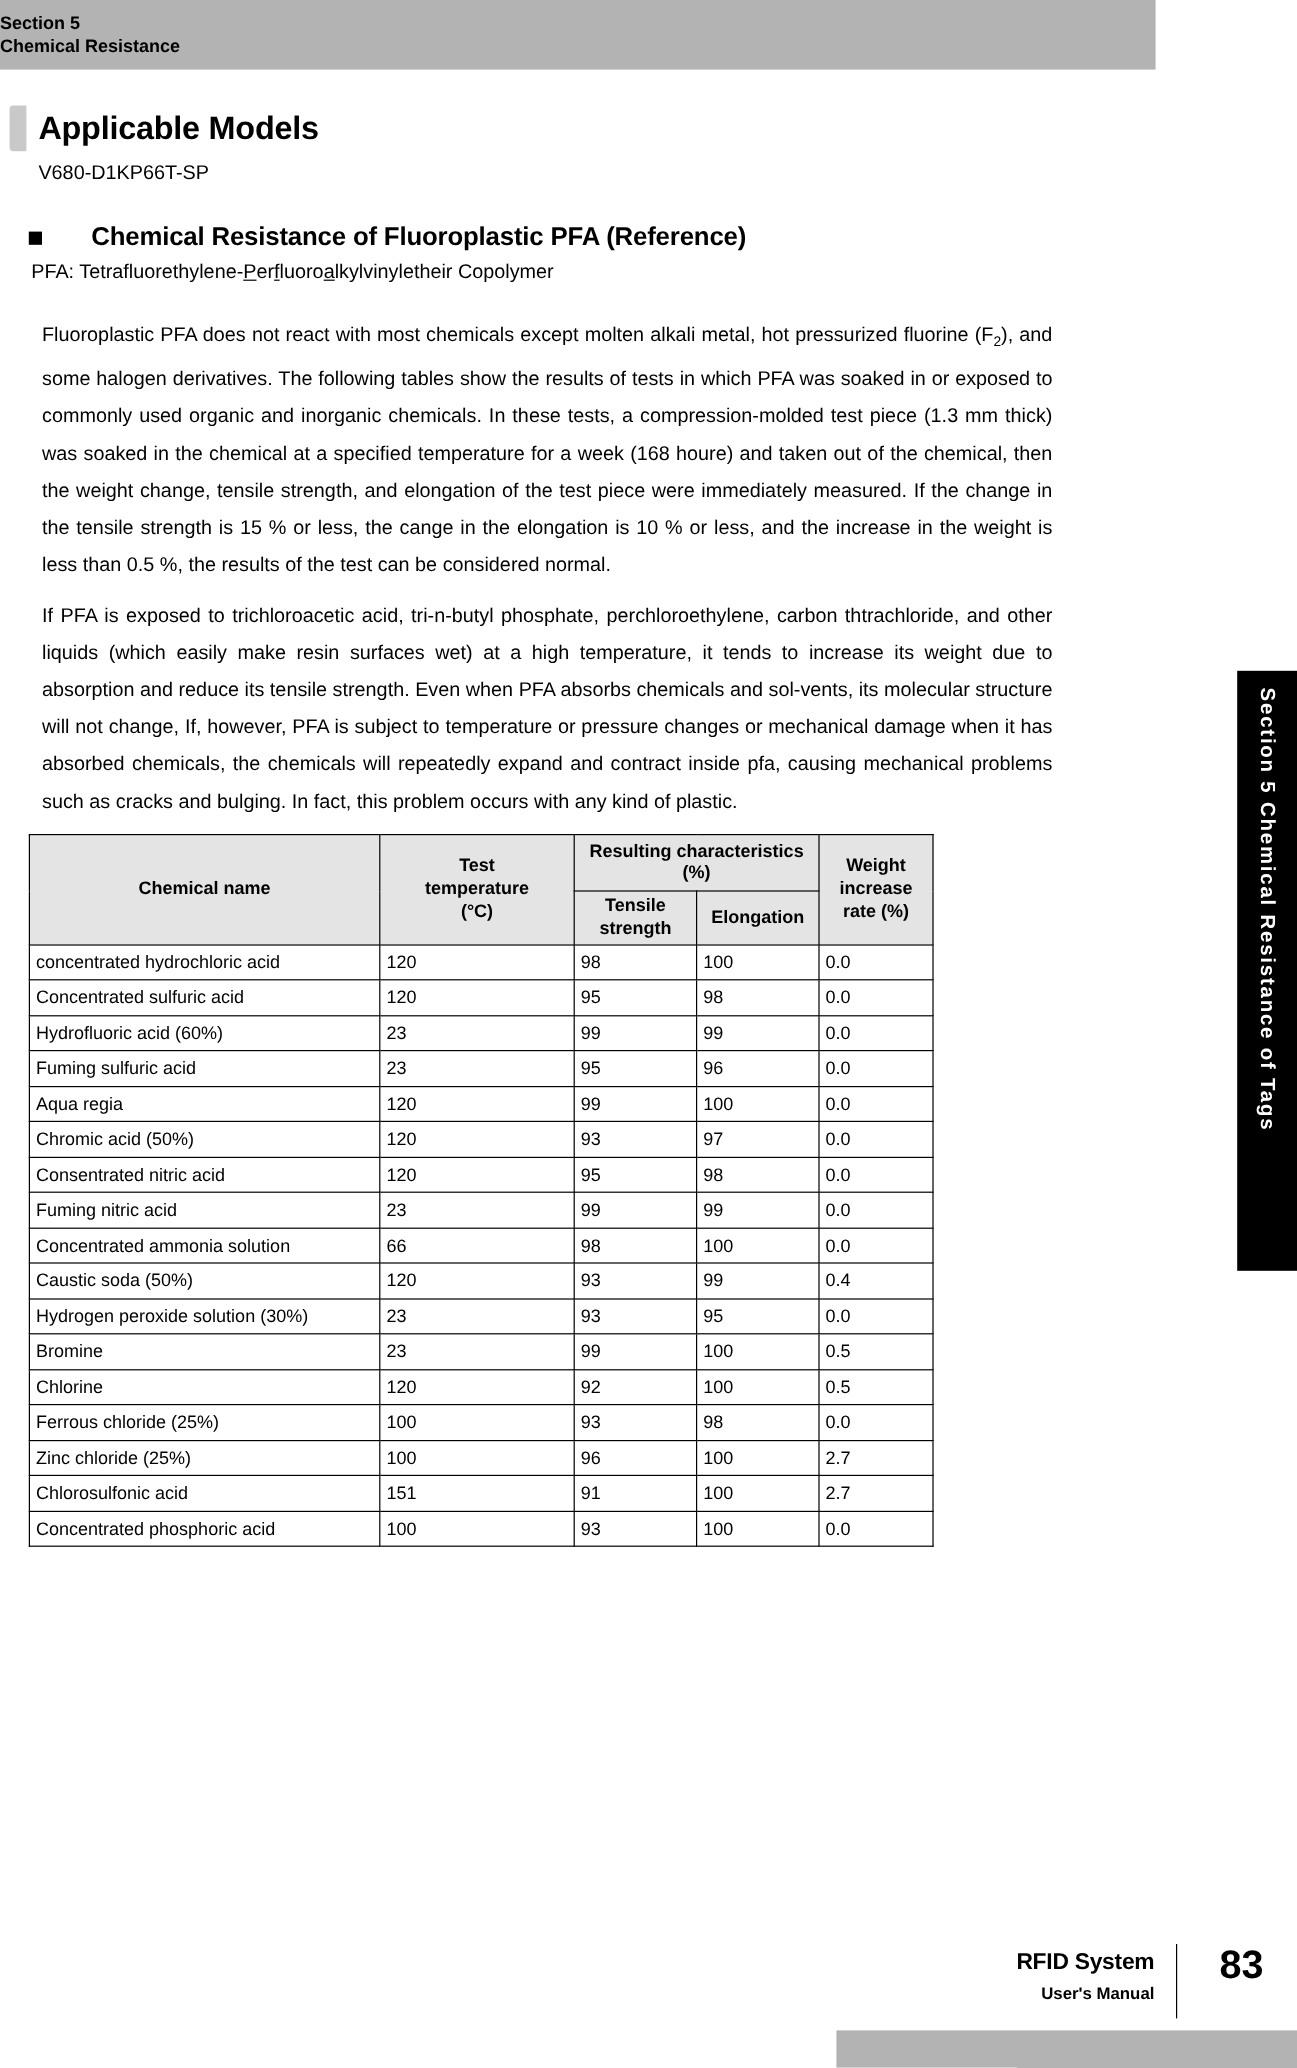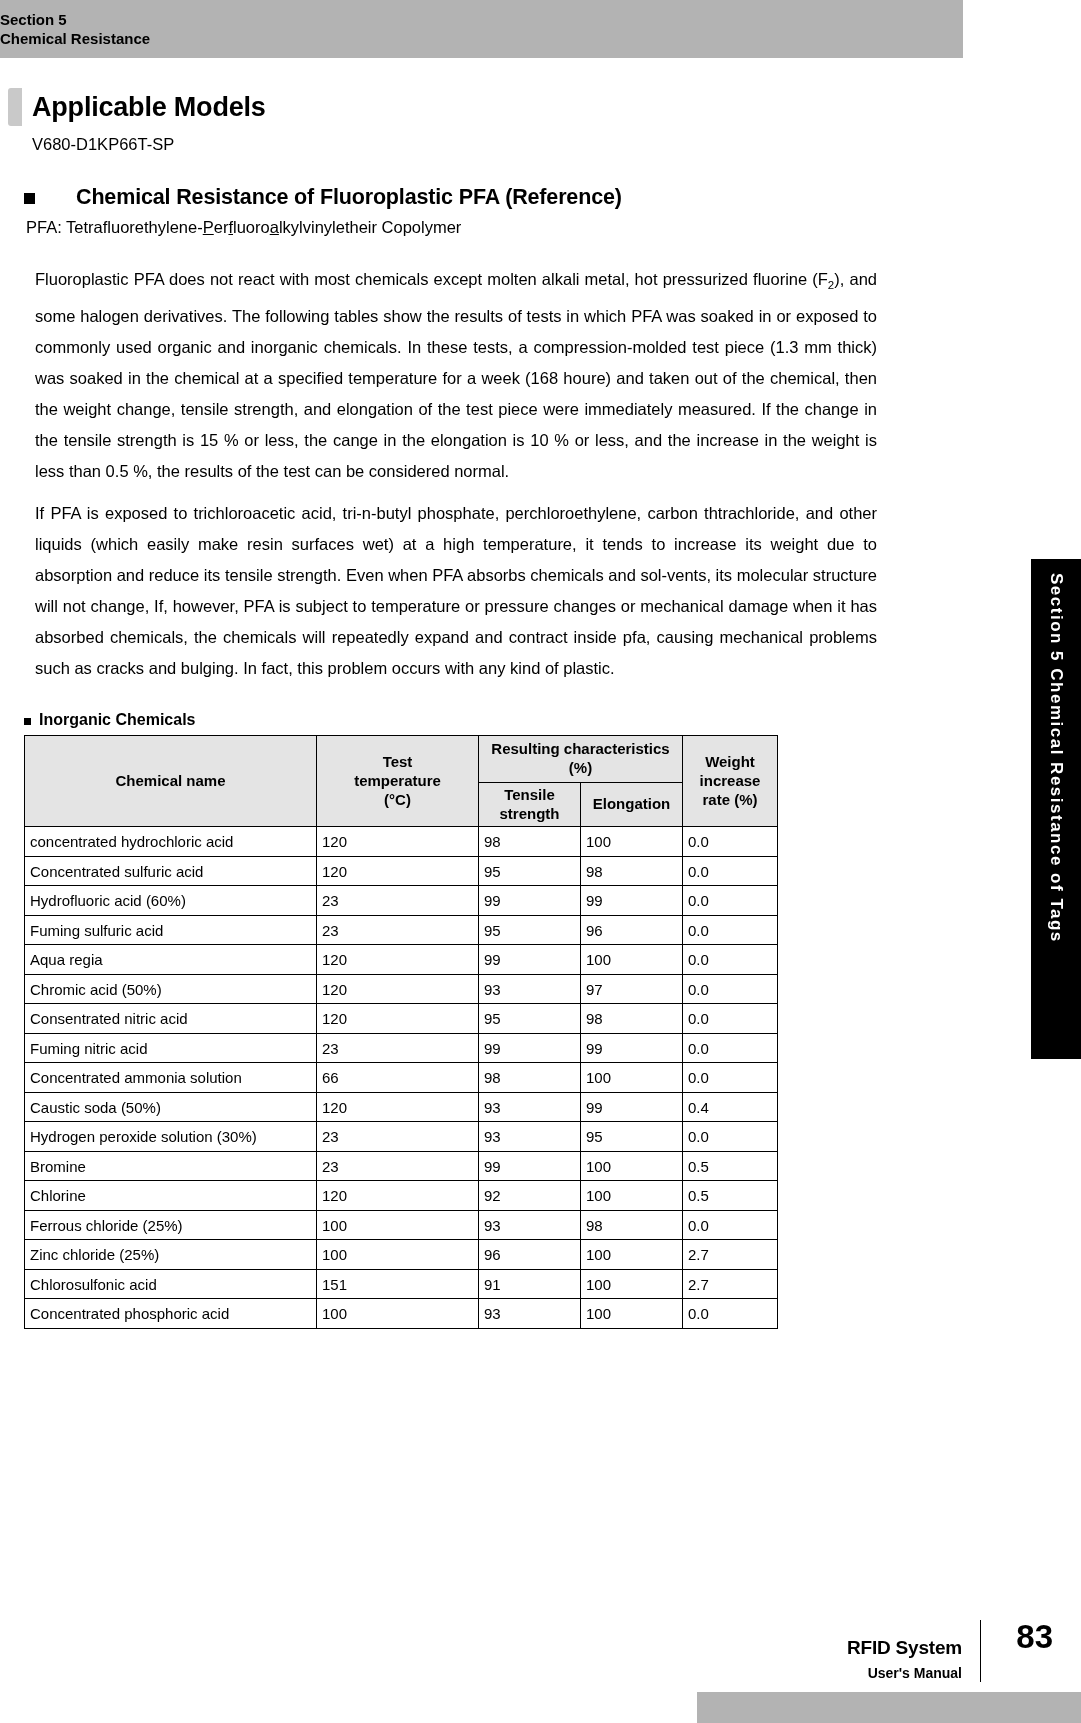--- a/index.html
+++ b/index.html
@@ -206,21 +206,20 @@
     width: 384px;
     height: 31px;
     background: #b3b3b3;
   }
   .footer-texts {
     position: absolute;
     right: 119px;
     top: 6px;
     text-align: right;
     line-height: 1.3;
-    margin-top: 12px;
   }
   .footer-texts .ft1 {
     font-weight: bold;
     font-size: 19px;
     letter-spacing: -0.2px;
   }
   .footer-texts .ft2 {
     font-weight: bold;
     font-size: 14px;
     margin-top: 3px;
@@ -264,24 +263,20 @@
   </div>
 
   <div class="sub-line">
     <span>PFA: Tetrafluorethylene-</span><u>P</u><span>er</span><u>f</u><span>luoro</span><u>a</u><span>lkylvinyletheir Copolymer</span>
   </div>
 
   <p class="para first"><span>Fluoroplastic PFA does not react with most chemicals except molten alkali metal, hot pressurized fluorine (F</span><sub>2</sub><span>), and some halogen derivatives. The following tables show the results of tests in which PFA was soaked in or exposed to commonly used organic and inorganic chemicals. In these tests, a compression-molded test piece (1.3 mm thick) was soaked in the chemical at a specified temperature for a week (168 houre) and taken out of the chemical, then the weight change, tensile strength, and elongation of the test piece were immediately measured. If the change in the tensile strength is 15 % or less, the cange in the elongation is 10 % or less, and the increase in the weight is less than 0.5 %, the results of the test can be considered normal.</span></p>
 
   <p class="para">If PFA is exposed to trichloroacetic acid, tri-n-butyl phosphate, perchloroethylene, carbon thtrachloride, and other liquids (which easily make resin surfaces wet) at a high temperature, it tends to increase its weight due to absorption and reduce its tensile strength. Even when PFA absorbs chemicals and sol-vents, its molecular structure will not change, If, however, PFA is subject to temperature or pressure changes or mechanical damage when it has absorbed chemicals, the chemicals will repeatedly expand and contract inside pfa, causing mechanical problems such as cracks and bulging. In fact, this problem occurs with any kind of plastic.</p>
 
-  <div class="h3-row">
-    <span class="sq-small"></span>
-    <span class="h3-text">Inorganic Chemicals</span>
-  </div>
 
   <table class="chem">
     <thead>
       <tr>
         <th class="col-name" rowspan="2">Chemical name</th>
         <th class="col-temp" rowspan="2">
           <div>Test</div>
           <div>temperature</div>
           <div>(°C)</div>
         </th>

